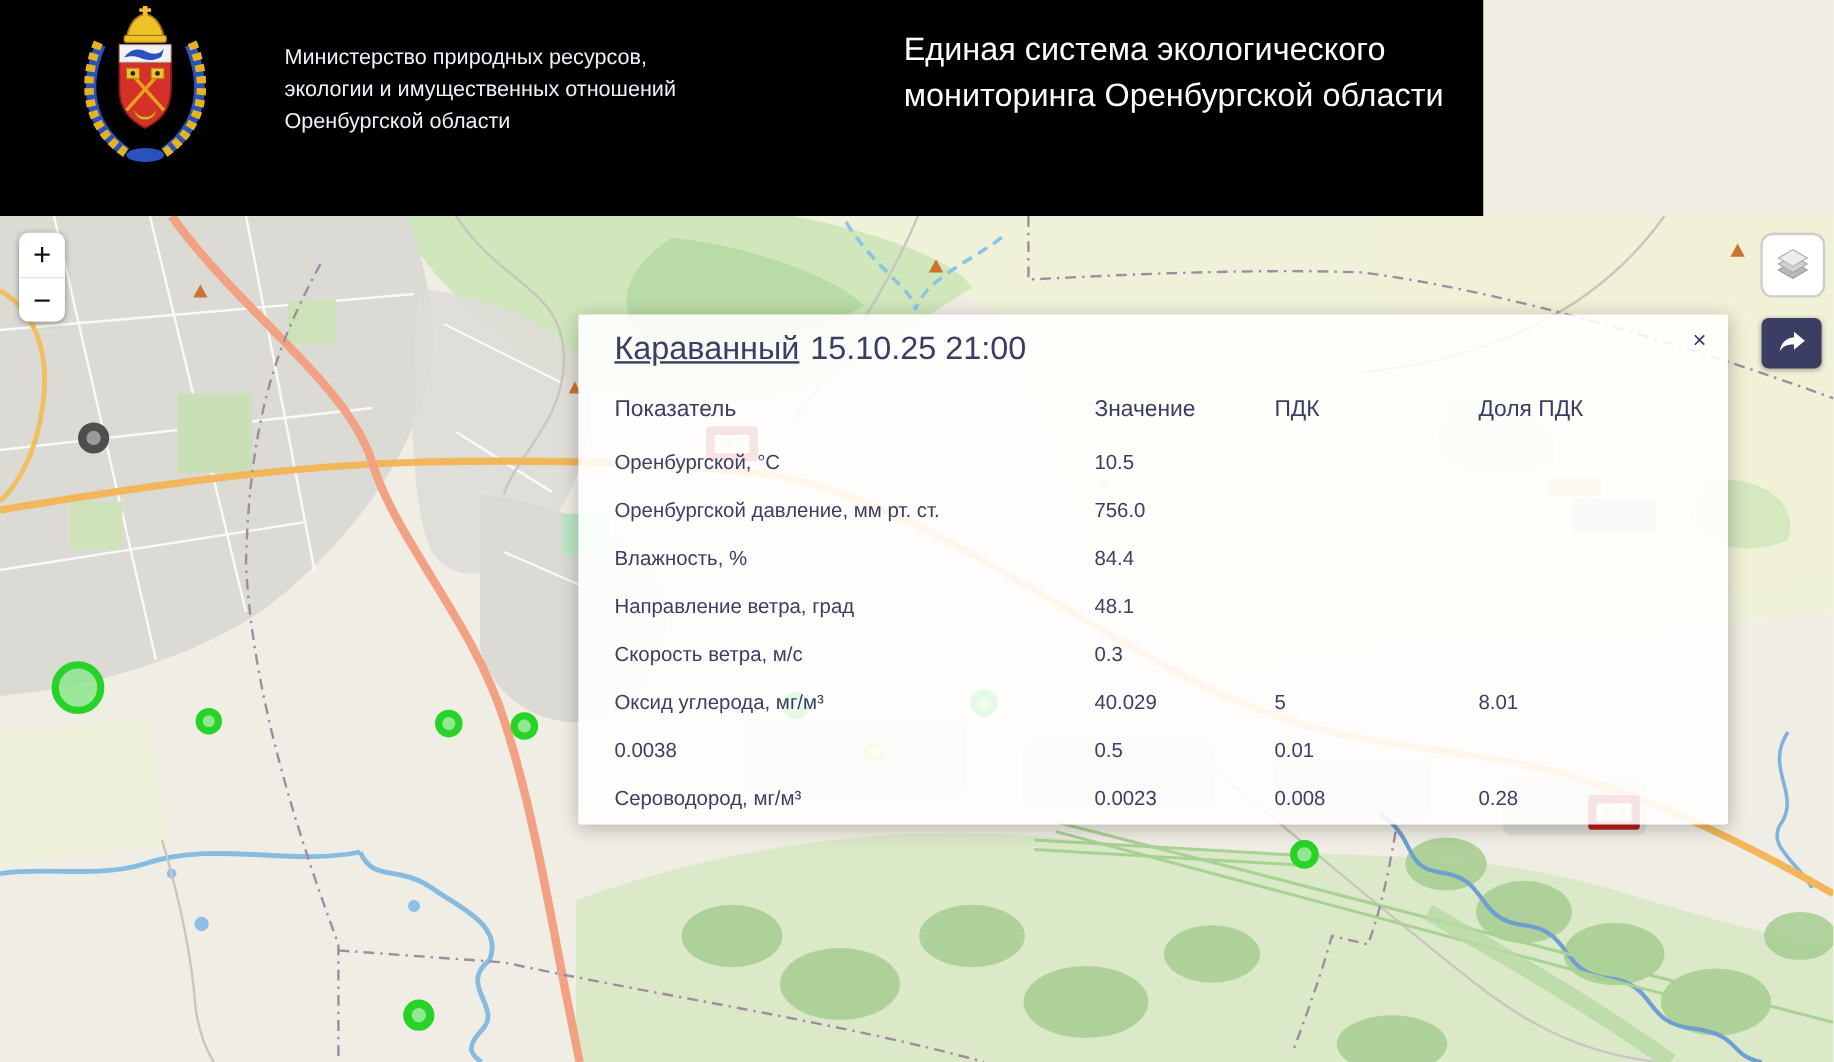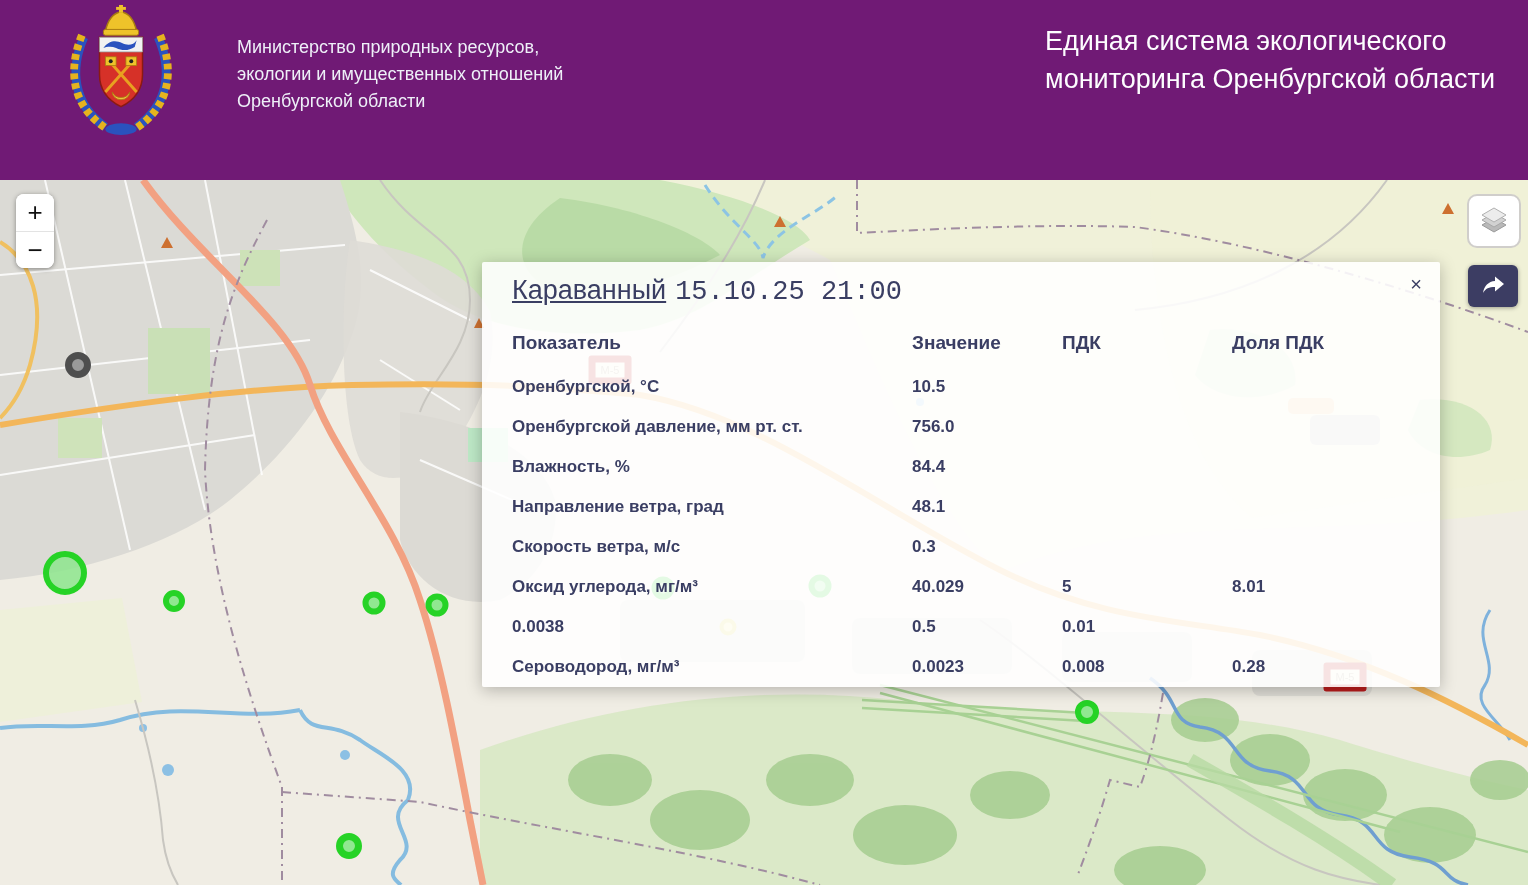--- a/index.html
+++ b/index.html
@@ -1,20 +1,20 @@
 <!DOCTYPE html>
 <html><head>
 <meta charset="utf-8">
 <style>
   * { margin:0; padding:0; box-sizing:border-box; }
   body { font-family:"Liberation Sans", sans-serif; background:#fff; }
   .app { position:relative; width:1528px; height:885px; overflow:hidden; background:#f0ede4; }
 
   
-  .header { position:absolute; top:0; left:0; width:1528px; height:180px; background:#701a75;
+  .header { position:absolute; top:0; left:0; width:1236px; height:180px; background:#000000;
             display:flex; align-items:flex-start; padding:4px 33px 0 62px; color:#fff; z-index:10; }
   .logo { width:118px; height:132px; flex:0 0 auto; }
   .ministry { margin:30px 0 0 57px; font-size:18px; line-height:27px; color:#eef0f8; }
   .spacer { flex:1; }
   .system-title { margin-top:18px; font-size:27px; line-height:38px; color:#fdfdff; white-space:nowrap; }
 
   
   .map { position:absolute; top:180px; left:0; width:1528px; height:705px; overflow:hidden; cursor:grab; }
   .map svg.base { position:absolute; top:0; left:0; }
 
@@ -35,26 +35,26 @@
   .share-btn { position:absolute; right:10px; top:85px; width:50px; height:42px; background:#3c3d63;
                border:none; border-radius:6px; display:flex; align-items:center; justify-content:center;
                z-index:6; cursor:pointer; box-shadow:0 1px 4px rgba(0,0,0,.35); }
 
   
   .popup { position:absolute; left:482px; top:82px; width:958px; height:425px;
            background:rgba(255,255,255,.88); border-radius:2px; box-shadow:0 3px 16px rgba(0,0,0,.25);
            z-index:5; padding:13px 30px 16px; }
   .popup-title { font-size:27px; color:#3a3e63; }
   .popup-title .station { text-decoration:underline; cursor:pointer; }
-  .popup-title .dt { margin-left:9px;font-family:Liberation Mono, monospace; }
+  .popup-title .dt { margin-left:9px; }
   .popup-close { position:absolute; top:8px; right:14px; background:none; border:none; font-size:20px;
                  color:#3a3e63; cursor:pointer; line-height:1; padding:4px; }
   .ptable { margin-top:12px; }
   .prow { display:grid; grid-template-columns:400px 150px 170px 1fr; align-items:center; height:40px;
-          font-size:17px; color:#3a3e63;font-weight:bold; }
+          font-size:17px; color:#3a3e63; }
   .prow.head { height:48px; font-size:19px; }
   .prow .c { text-align:left; }
 </style>
 </head>
 <body>
 
 <div class="app">
 
   <div class="header">
     <svg class="logo" viewBox="0 0 120 135">

